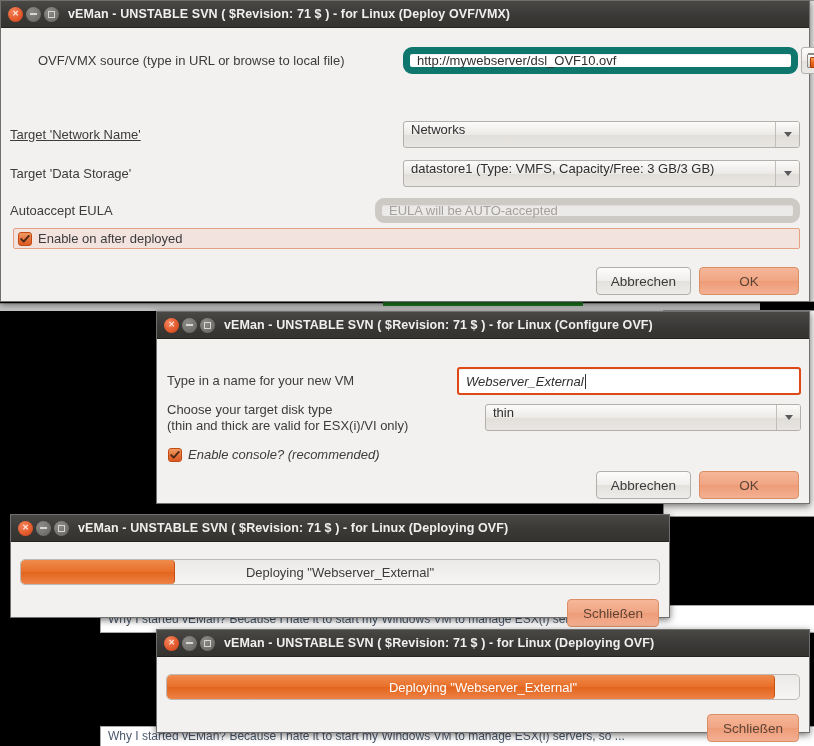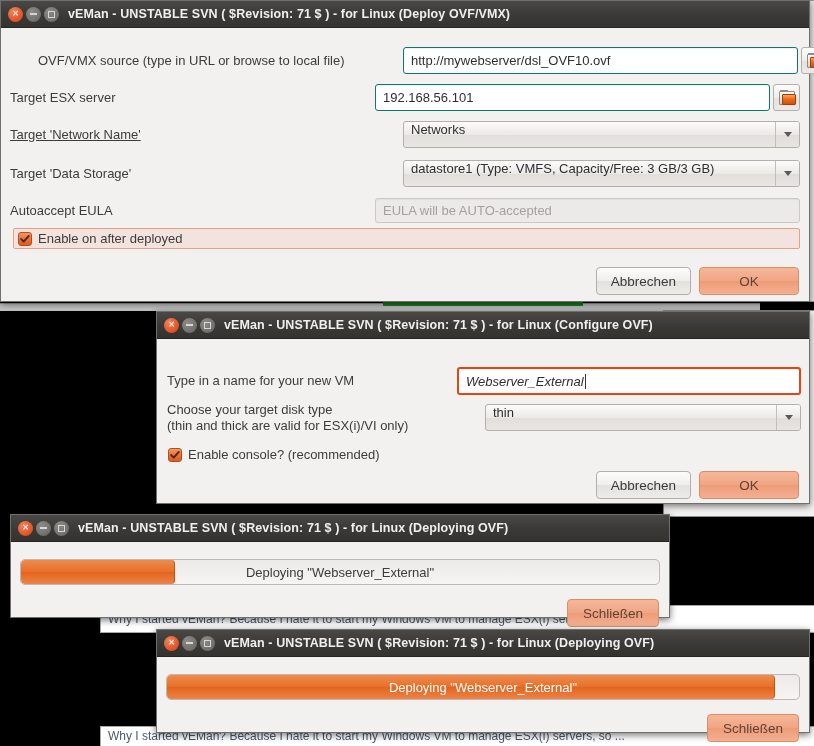--- a/index.html
+++ b/index.html
@@ -112,22 +112,22 @@
   }
   .lbl {
     color: #3c3c3c;
     font-size: 13px;
     white-space: pre-line;
     line-height: 1.22;
   }
 
   .field {
     background: #ffffff;
-    border: 1px solid #0f766e;
-    border-radius: 3px;
+    border: 7px solid #0f766e;
+    border-radius: 9px;
     height: 26px;
     display: flex;
     align-items: center;
     padding: 0 7px;
     font-size: 13px;
     color: #2f2f2f;
     box-sizing: border-box;
     flex: 1;
     box-shadow: inset 0 1px 1px rgba(0,0,0,0.06);
   }
@@ -199,21 +199,21 @@
   .cbrow {
     display: flex;
     align-items: center;
     background: #f2e3df;
     border: 1px solid #e6a184;
     border-radius: 2px;
     box-sizing: border-box;
     padding: 0 4px;
     height: 21px;
   }
-  .cbrow.plain { background: transparent; border: none; padding: 0; height: auto; }
+  .cbrow.plain { background: transparent; border: none; padding: 0; height: auto; font-style: italic; }
   .cbox {
     width: 14px; height: 14px;
     background: linear-gradient(to bottom, #f29b63 0%, #e4703a 55%, #dd5a22 100%);
     border: 1px solid #c04a12;
     border-radius: 3px;
     display:flex; align-items:center; justify-content:center;
     box-sizing: border-box;
     flex: 0 0 auto;
     margin-right: 6px;
   }
@@ -308,31 +308,20 @@
         <div class="field" style="height:27px;">http://mywebserver/dsl_OVF10.ovf</div>
         <div class="browse-btn">
           <div class="folder">
             <div class="tab"></div>
               <div class="back"></div>
               <div class="front"></div>
           </div>
         </div>
       </div>
 
-      <div class="row" style="position:absolute; left:9px; top:56px; width:790px;">
-        <div class="lbl" style="width:365px;">Target ESX server</div>
-        <div class="field" style="height:27px;">192.168.56.101</div>
-        <div class="browse-btn">
-          <div class="folder">
-            <div class="tab"></div>
-              <div class="back"></div>
-              <div class="front"></div>
-          </div>
-        </div>
-      </div>
 
       <div class="row" style="position:absolute; left:9px; top:93px; width:790px;">
         <div class="lbl" style="width:365px;text-decoration:underline;">Target 'Network Name'</div>
         <div class="combo">
           <div class="ctext">Networks</div>
           <div class="carrow">
               <div class="tri"></div>
             </div>
         </div>
       </div>

